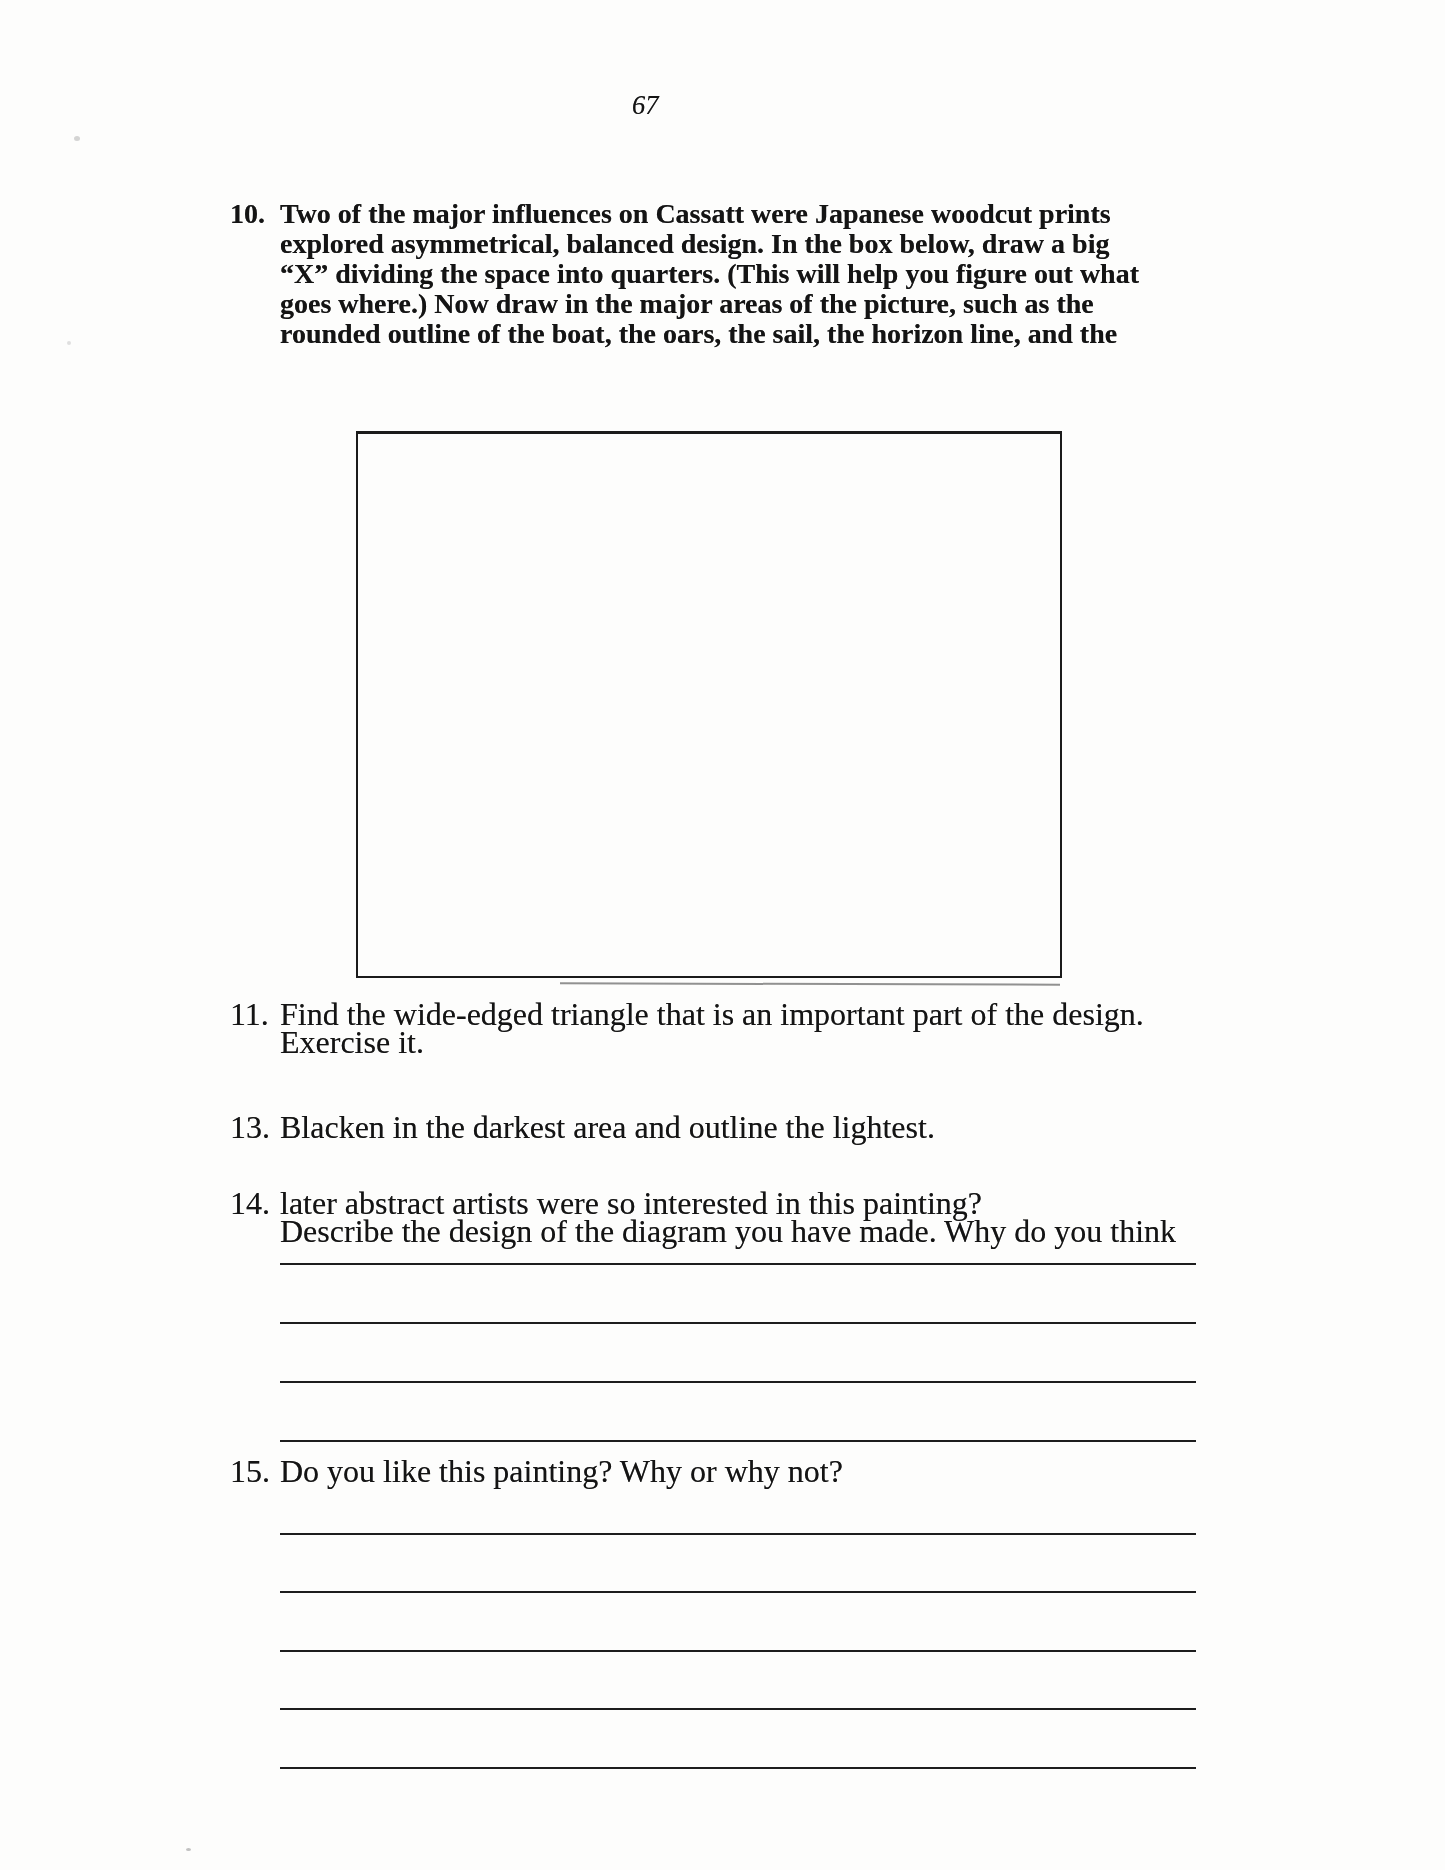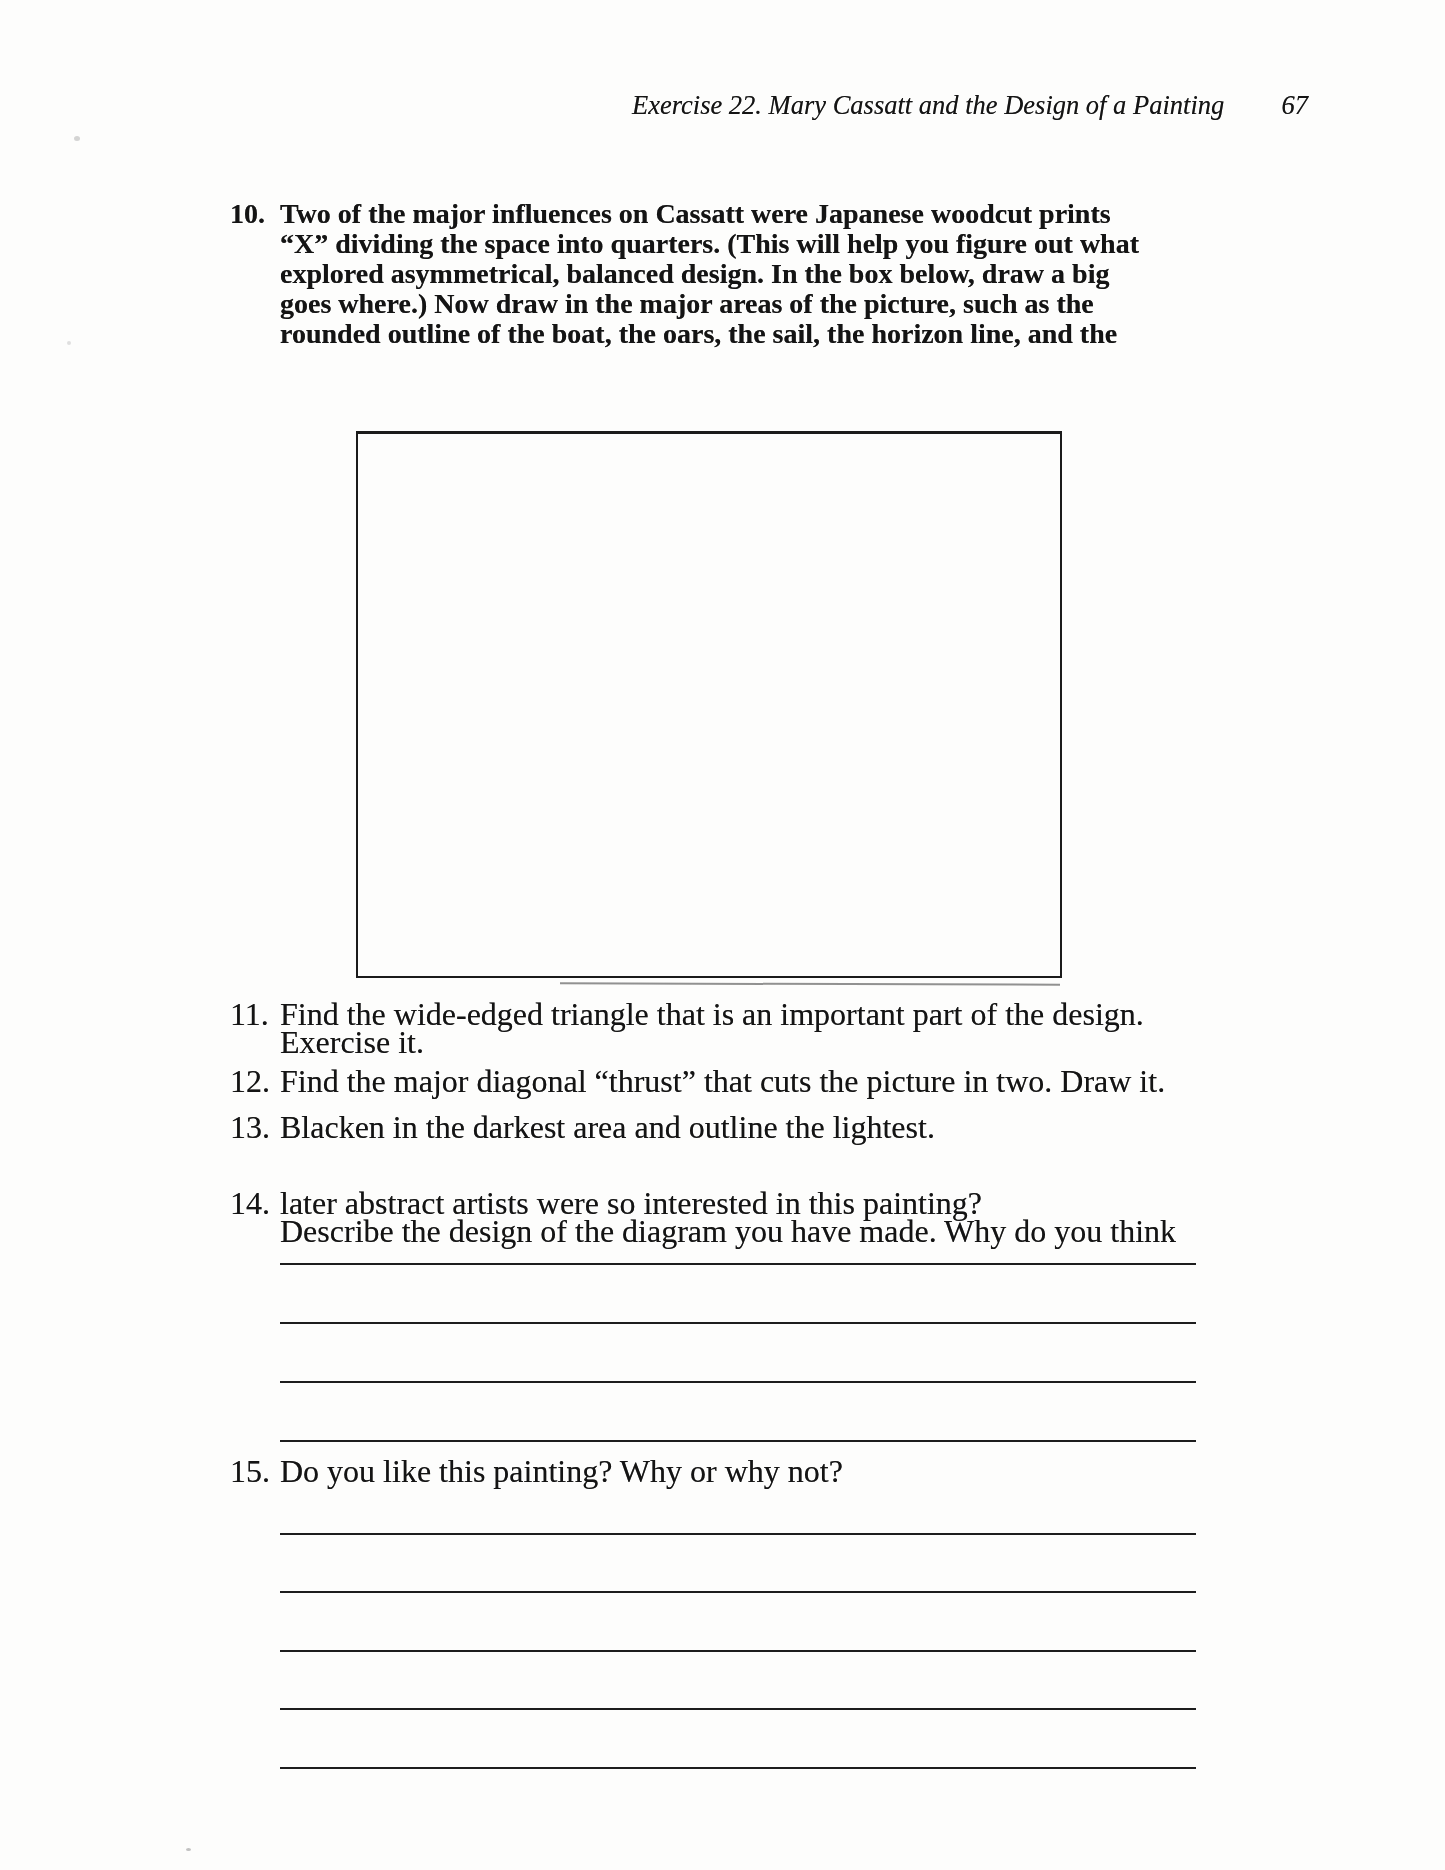--- a/index.html
+++ b/index.html
@@ -64,52 +64,45 @@
   .speck.s1 { left: 74px;  top: 136px;  width: 6px; height: 5px; background: #c2c2c2; opacity: .7; }
   .speck.s2 { left: 67px;  top: 341px;  width: 4px; height: 4px; background: #cccccc; opacity: .6; }
   .speck.s3 { left: 186px; top: 1848px; width: 5px; height: 3px; background: #9a9a9a; opacity: .6; }
 </style>
 </head>
 <body>
 
 <div class="page">
 
   <div class="header">
-    <span>Exercise 22. Mary Cassatt and the Design of a Painting</span>
     <span class="pagenum">67</span>
   </div>
 
   <div class="item size-10" style="top:199px;">
     <span class="num">10.</span>
     <div class="item-text">
       <div class="line">Two of the major influences on Cassatt were Japanese woodcut prints</div>
+      <div class="line">explored asymmetrical, balanced design. In the box below, draw a big</div>
       <div class="line">“X” dividing the space into quarters. (This will help you figure out what</div>
-      <div class="line">explored asymmetrical, balanced design. In the box below, draw a big</div>
       <div class="line">goes where.) Now draw in the major areas of the picture, such as the</div>
       <div class="line">rounded outline of the boat, the oars, the sail, the horizon line, and the</div>
     </div>
   </div>
 
   <div class="drawing-box"></div>
   <div class="box-bottom-artifact"></div>
 
   <div class="item size-s" style="top:1000px;">
     <span class="num">11.</span>
     <div class="item-text">
       <div class="line">Find the wide-edged triangle that is an important part of the design.</div>
       <div class="line">Exercise it.</div>
     </div>
   </div>
 
-  <div class="item size-s" style="top:1067px;">
-    <span class="num">12.</span>
-    <div class="item-text">
-      <div class="line">Find the major diagonal “thrust” that cuts the picture in two. Draw it.</div>
-    </div>
-  </div>
 
   <div class="item size-s" style="top:1113px;">
     <span class="num">13.</span>
     <div class="item-text">
       <div class="line">Blacken in the darkest area and outline the lightest.</div>
     </div>
   </div>
 
   <div class="item size-s" style="top:1155px;margin-top:34px;">
     <span class="num">14.</span>

